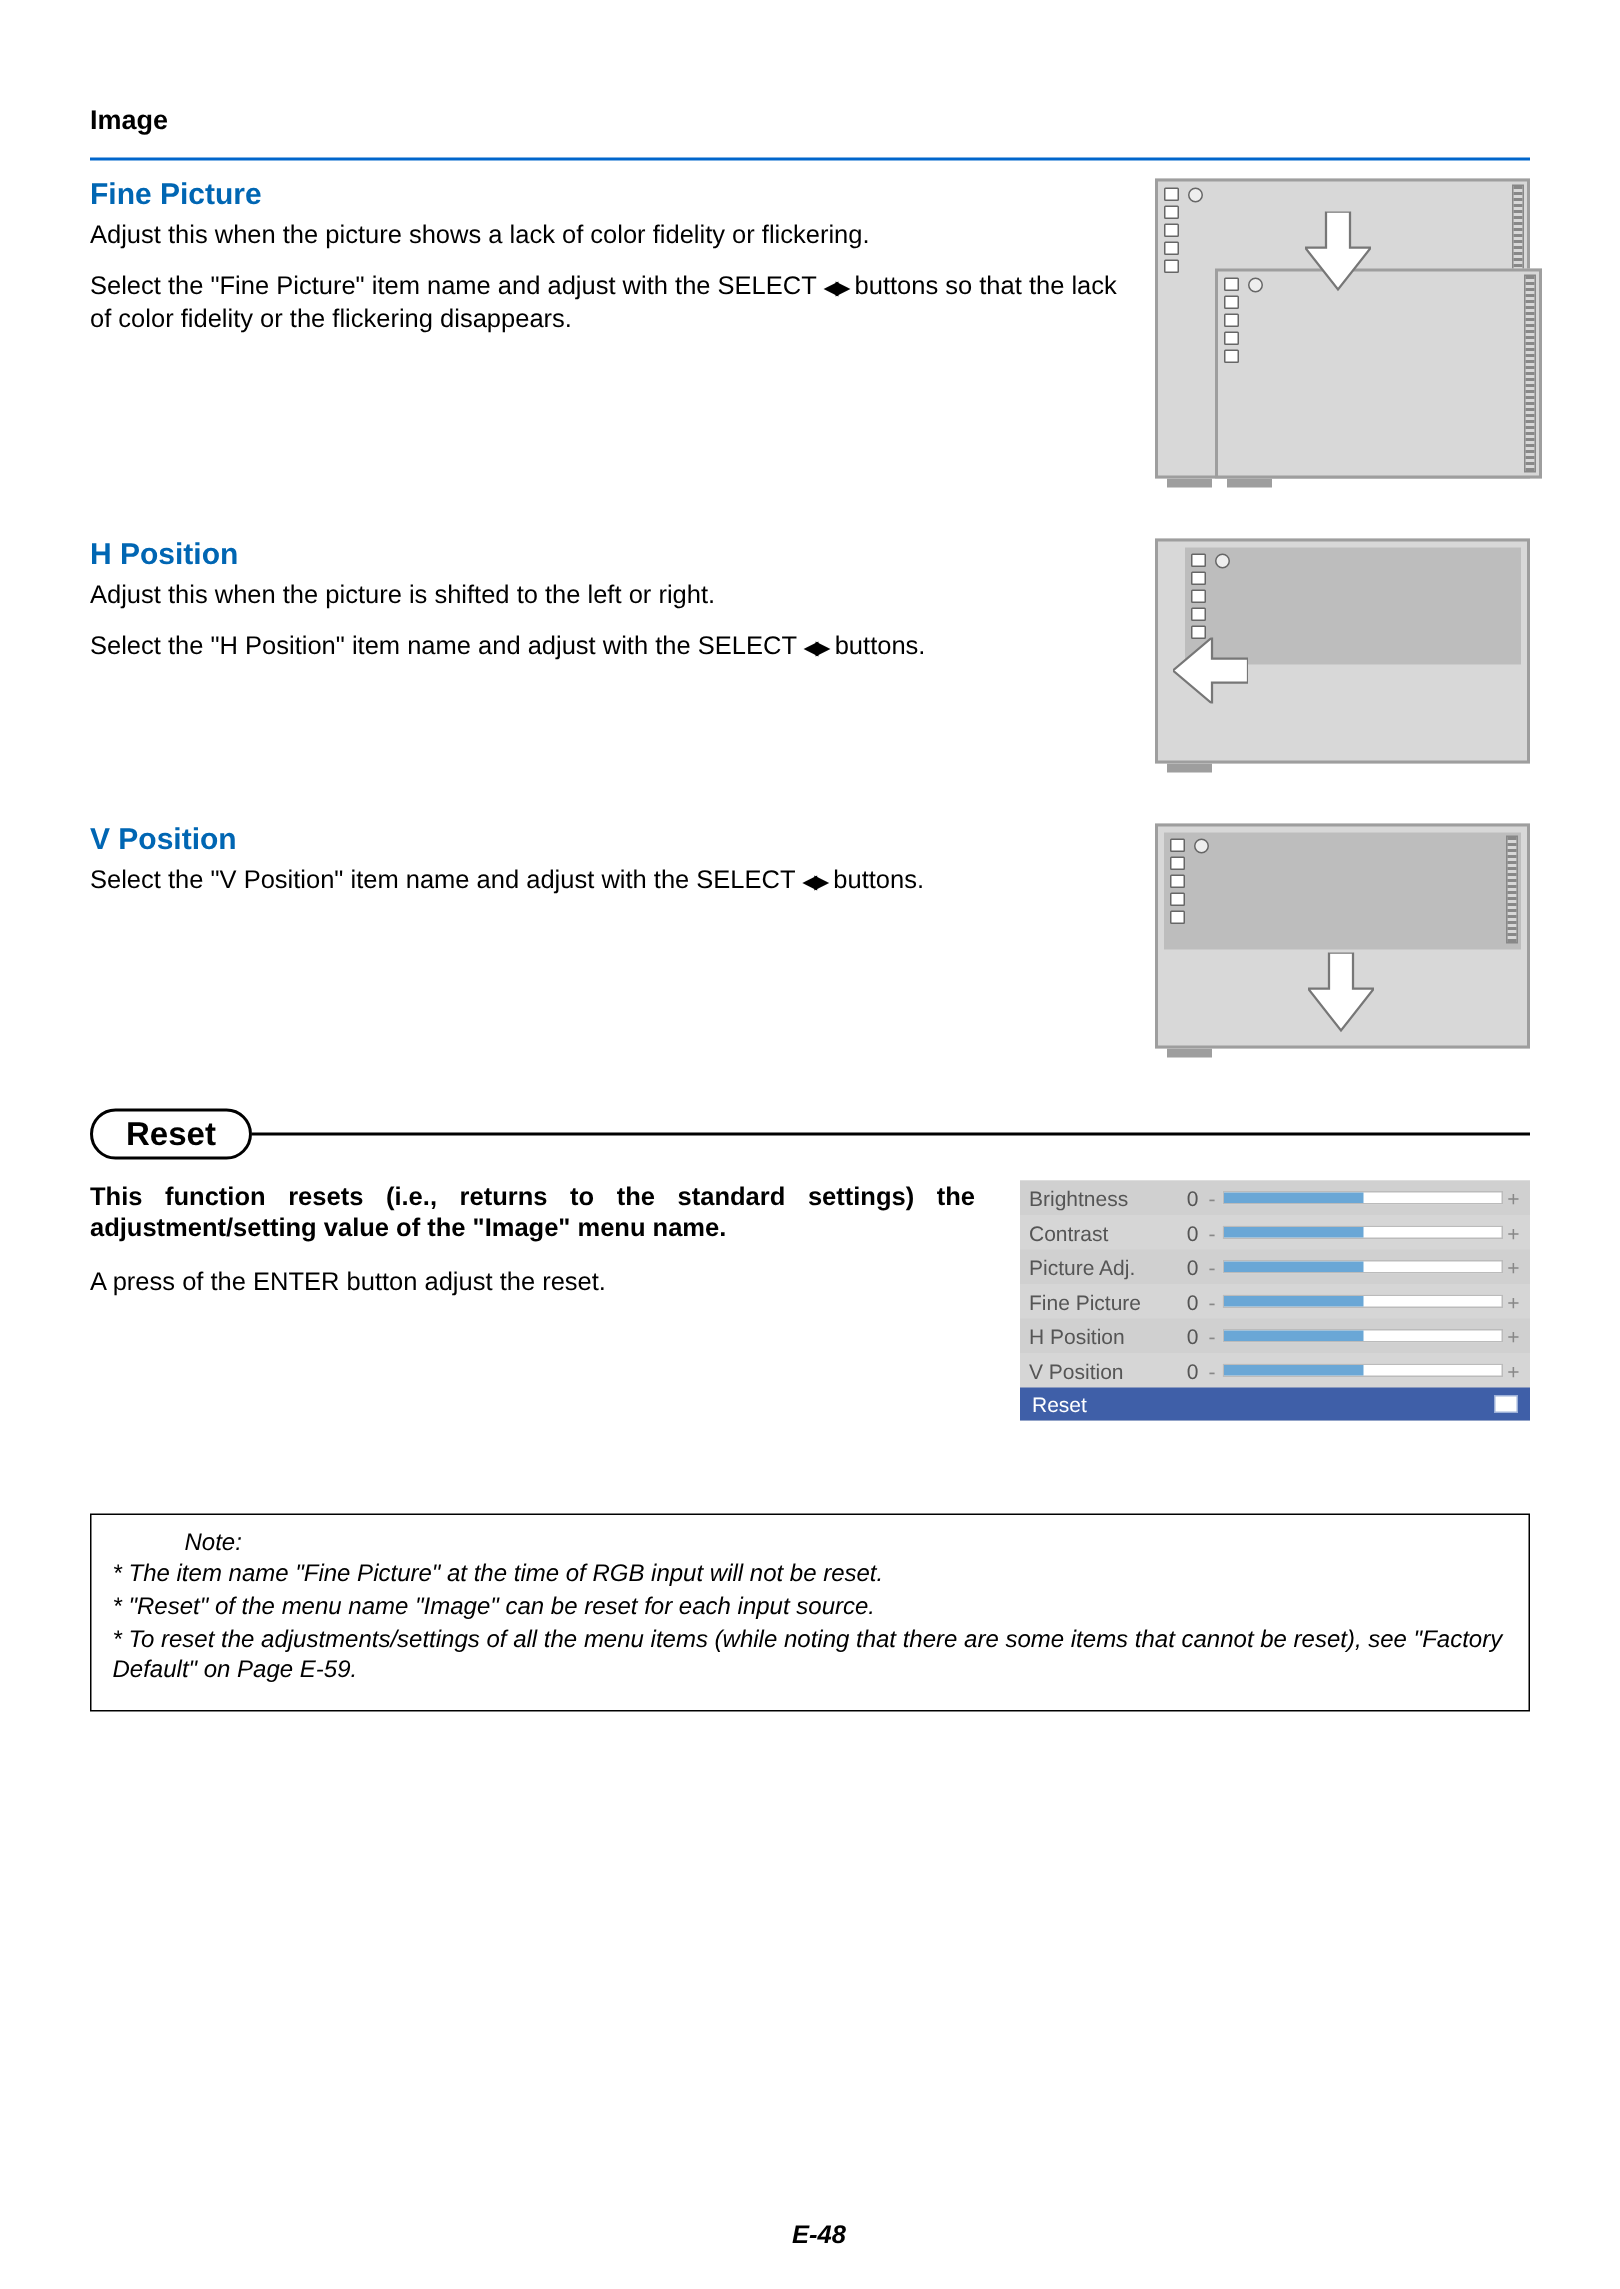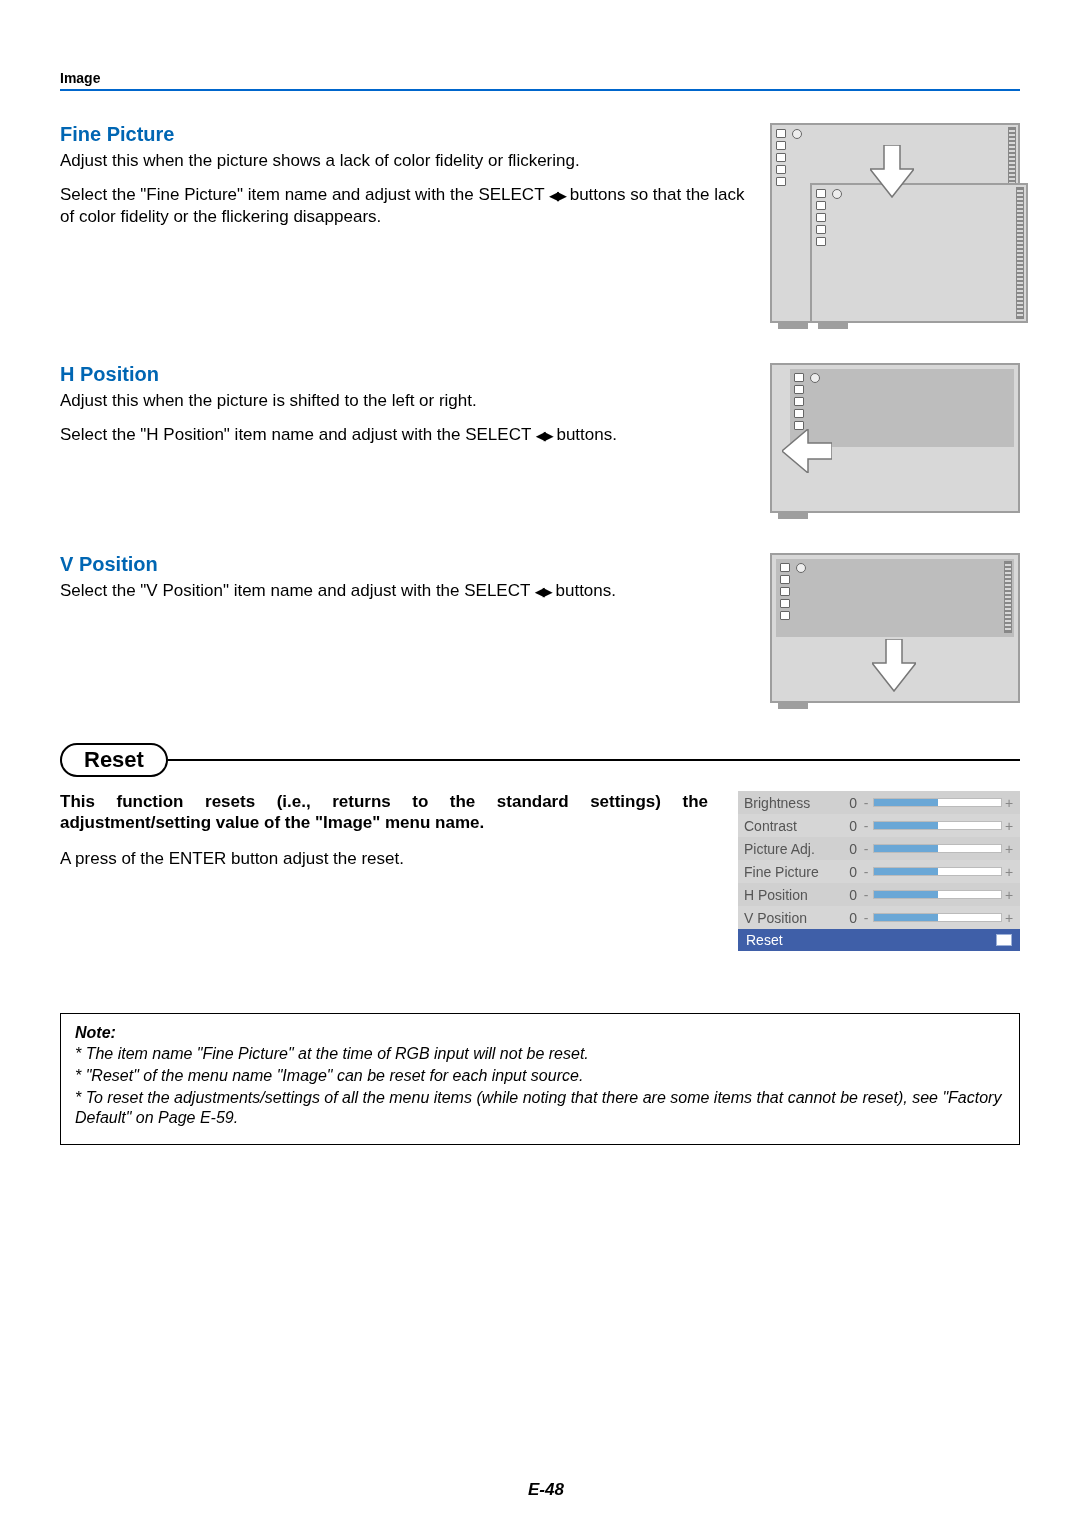--- a/index.html
+++ b/index.html
@@ -8,24 +8,24 @@
     width: 1080px;
     height: 1526px;
     background: #fff;
     font-family: Arial, Helvetica, sans-serif;
     color: #000;
     padding: 70px 60px 30px 60px;
     position: relative;
   }
   .breadcrumb {
     font-weight: bold;
-    font-size: 14px;
-    padding-bottom: 3px;
+    font-size: 18px;
+    padding-bottom: 14px;
     border-bottom: 2px solid #0066cc;
-    margin-bottom: 32px;
+    margin-bottom: 12px;
   }
   .section {
     display: flex;
     gap: 20px;
     margin-bottom: 34px;
     align-items: flex-start;
   }
   .section-left {
     flex: 1;
   }
@@ -82,21 +82,21 @@
     flex: 1; height: 2px; background: #000;
   }
   .reset-flex { display: flex; gap: 30px; align-items: flex-start; justify-content: space-between; }
   .reset-text { flex: 1; }
   .reset-text .bolddesc {
     font-weight: bold; font-size: 17px; line-height: 1.25; margin: 0 0 14px 0;
     text-align: justify;
   }
   
   .osd {
-    width: 282px;
+    width: 340px;
     background: #d6d6d6;
     font-size: 14px;
     color: #555;
   }
   .osd-row {
     display: flex; align-items: center;
     padding: 2px 6px;
     height: 23px;
   }
   .osd-row:nth-child(odd) { background: #d0d0d0; }
@@ -121,21 +121,21 @@
     display:inline-block; width: 16px; height: 12px; background: #fff; border: 1px solid #9cb0d8;
   }
   
   .note-box {
     margin-top: 62px;
     border: 1px solid #000;
     padding: 10px 14px 14px 14px;
     font-style: italic;
     font-size: 16px;
   }
-  .note-box .note-hd { font-weight: bold; font-style: italic; margin-bottom: 2px; }
+  .note-box .note-hd { font-weight: normal; font-style: italic; margin-bottom: 2px; margin-left: 48px; }
   .note-box p { margin: 0 0 2px 0; line-height: 1.25; }
   .footer {
     position: absolute; bottom: 26px; left: 12px; right: 0;
     text-align: center; font-weight: bold; font-style: italic; font-size: 17px;
   }
   
   .arrows-lr::before { content: "\25C0\25B6"; font-size: 13px; letter-spacing: -2px;}
 </style>
 </head>
 <body>

